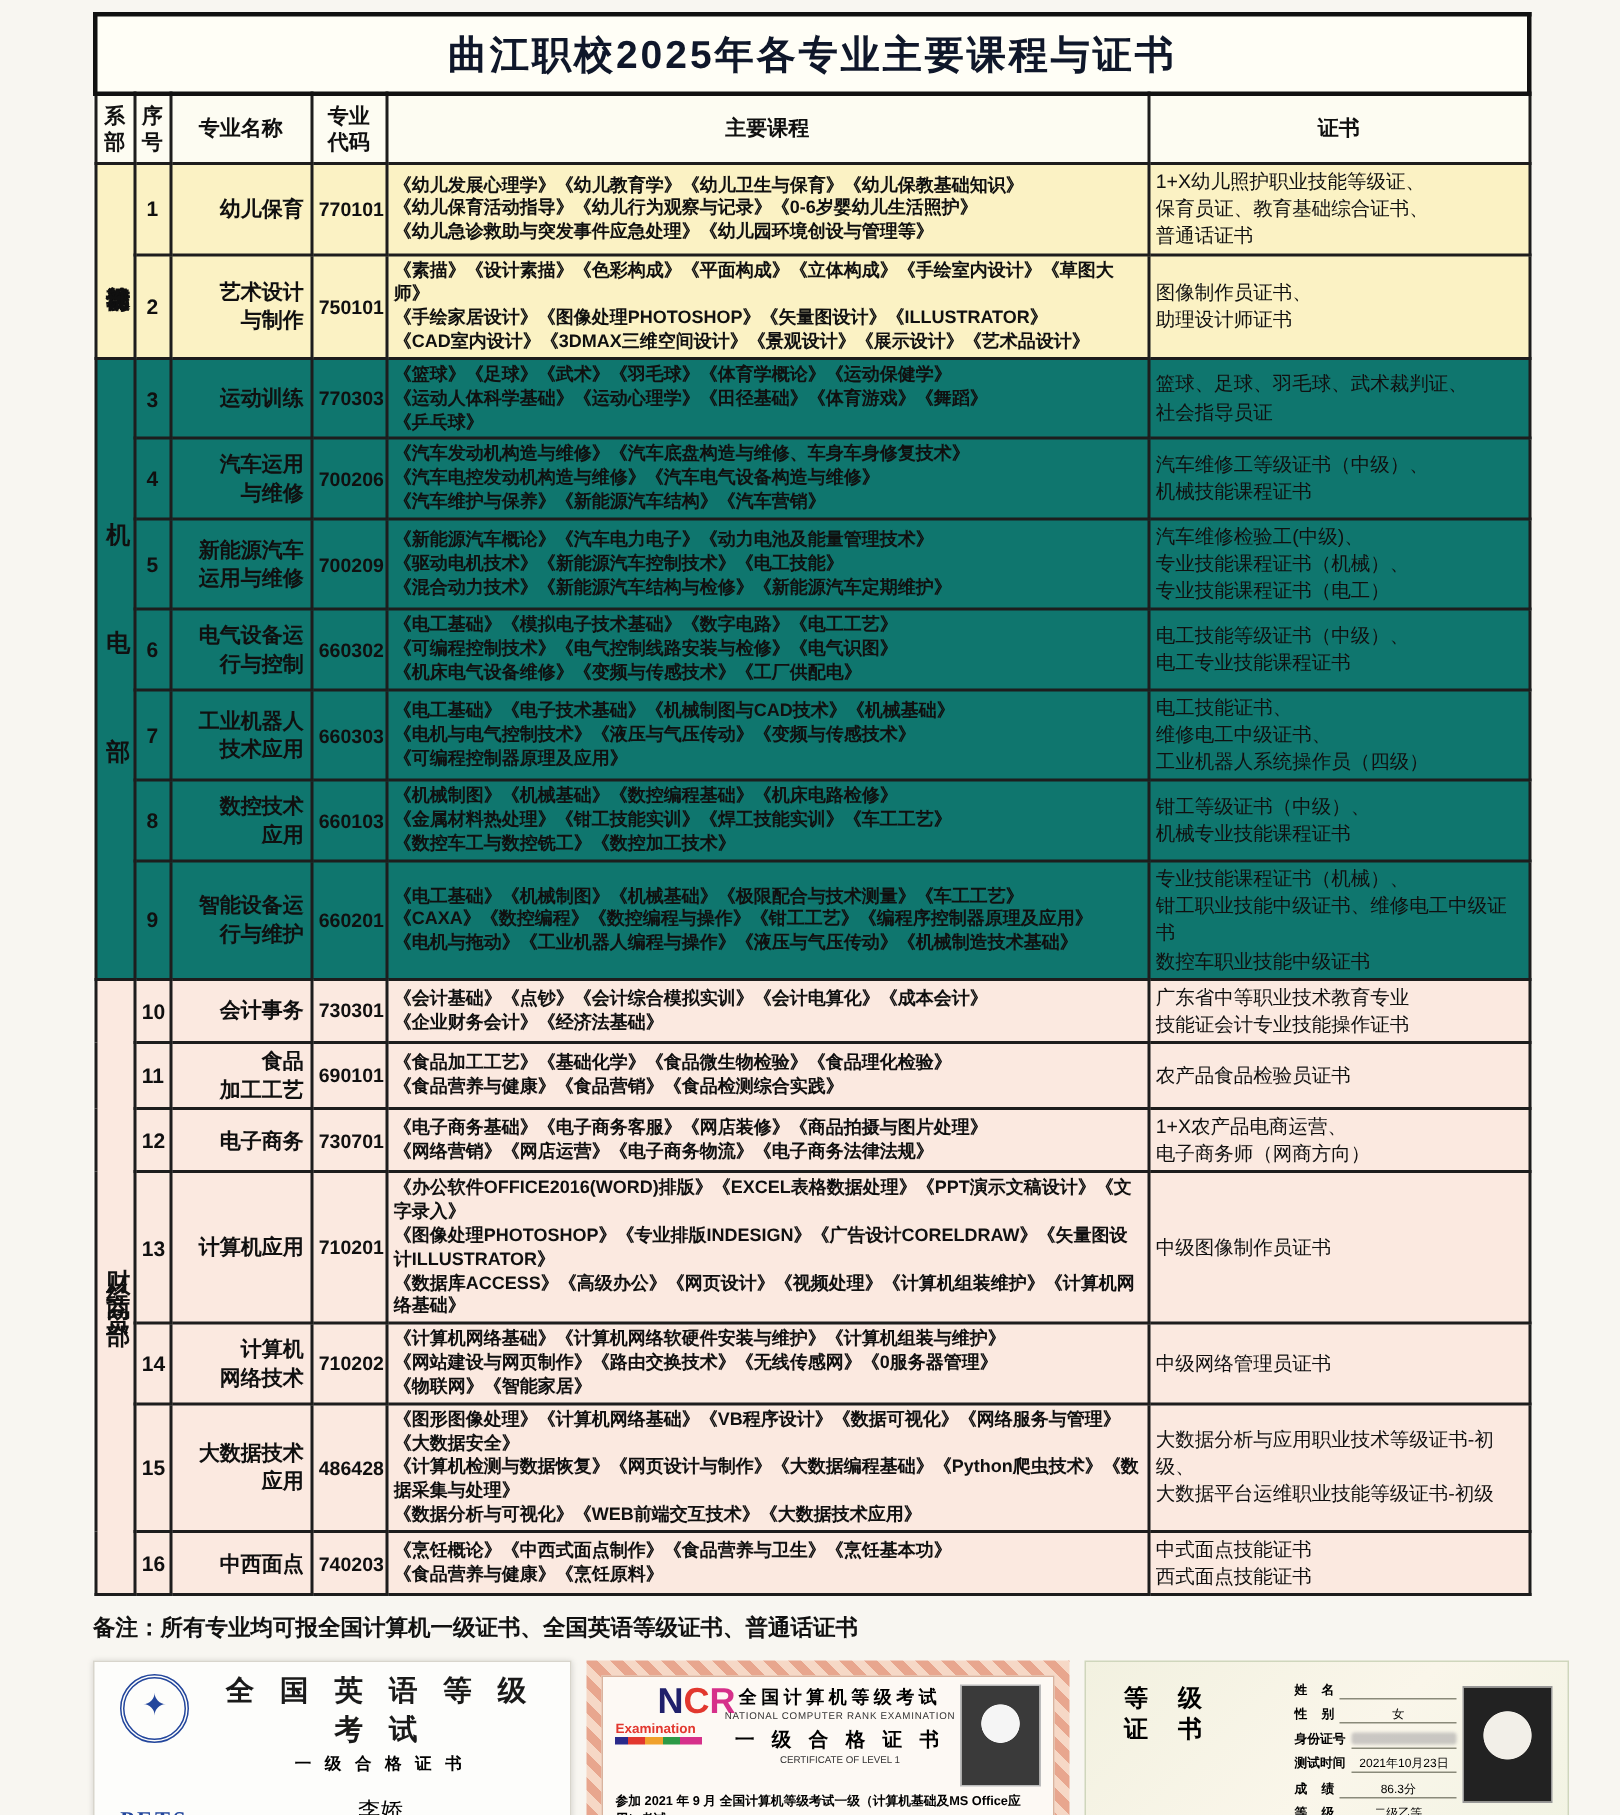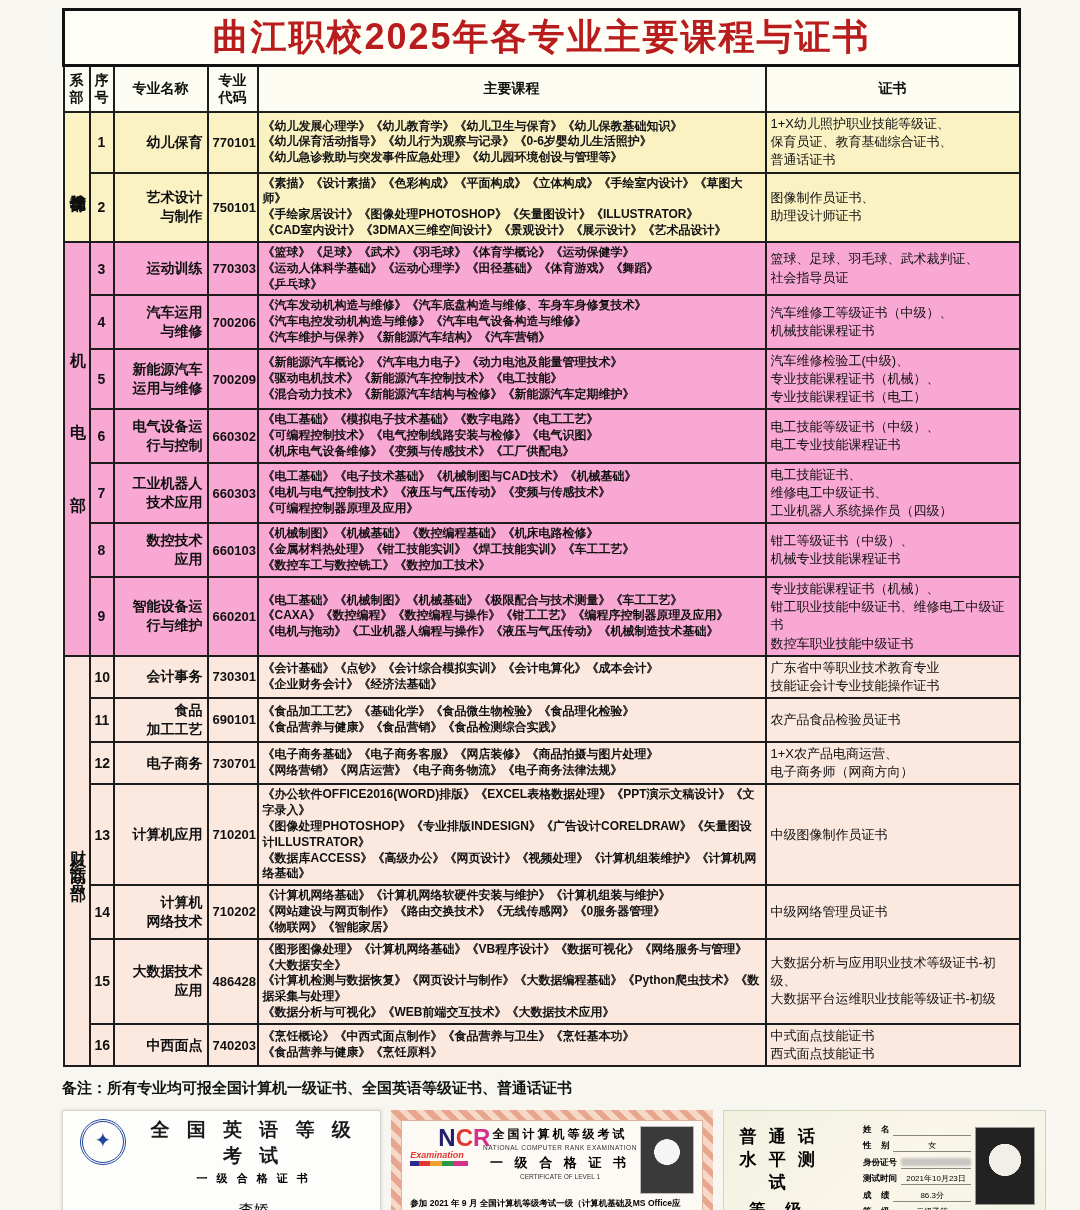--- a/index.html
+++ b/index.html
@@ -3,24 +3,24 @@
 <meta charset="utf-8">
 <style>
   html,body{margin:0;padding:0;}
   body{width:1080px;font-family:"Liberation Sans","DejaVu Sans",sans-serif;background:#f6f4ef;}
   .page{width:1080px;height:1210px;overflow:hidden;position:relative;background:#f8f6f1;}
 
   
   table.main{border-collapse:collapse;table-layout:fixed;margin:8px 58px 0 62px;width:958px;background:#fffef9;}
   table.main td{border:2px solid #1d1d1d;padding:2px 4px;vertical-align:middle;color:#101010;}
   tr.title-row td{border:3px solid #111;background:#fffef6;height:46px;}
-  .doc-title{color:#b91c1c;font-size:36px;font-weight:800;text-align:center;letter-spacing:2px;}
+  .doc-title{color:#0f172a;font-size:26px;font-weight:800;text-align:center;letter-spacing:2px;}
   tr.head-row td{background:#fdfcf2;font-weight:800;font-size:14px;text-align:center;white-space:pre-line;line-height:1.25;height:40px;}
   .band-a td{background:#fbf2c4;}
-  .band-b td{background:#f9a8d4;}
+  .band-b td{background:#0f766e;}
   .band-c td{background:#fbe9e0;}
   td.c-dept{text-align:center;padding:0;}
   .dept-label{writing-mode:vertical-rl;text-orientation:upright;font-weight:800;font-size:16px;display:inline-block;line-height:1.15;}
   .dept-1{letter-spacing:4.5em;}
   .dept-2{letter-spacing:0.55em;}
   td.c-num{text-align:center;font-weight:800;font-size:14px;}
   td.c-name{text-align:right;font-weight:800;font-size:14px;white-space:pre-line;line-height:1.35;}
   td.c-code{text-align:center;font-weight:800;font-size:13px;}
   td.c-courses{font-weight:700;font-size:12px;line-height:1.32;white-space:pre-line;padding:3px 6px;}
   td.c-certs{font-weight:400;font-size:13px;line-height:1.4;white-space:pre-line;padding:3px 8px;}
@@ -45,21 +45,21 @@
   .pets-row{display:flex;justify-content:center;align-items:center;gap:4px;font-size:9px;font-weight:700;margin-top:3px;}
   .redact{display:inline-block;width:140px;height:12px;background:#0d0d0d;}
 
   
   .ncre-frame{background:repeating-linear-gradient(45deg,#e8a68e 0 6px,#f6d8c6 6px 12px);padding:10px;}
   .ncre{position:absolute;inset:10px;background:#fdf9f4;border:1px solid #d9b39e;padding:5px 8px;}
   .nc-head{display:flex;align-items:flex-start;}
   .nc-logo{width:70px;flex:0 0 70px;text-align:left;}
   .nc-logo-main{font-weight:800;font-size:24px;line-height:1;margin-left:28px;}
   .nc-n{color:#20206b;}.nc-c{color:#e2372e;}.nc-r{color:#d6308a;}
-  .nc-logo-sub{color:#e2372e;font-size:9px;font-weight:800;font-style:italic;}
+  .nc-logo-sub{color:#e2372e;font-size:9px;font-weight:800;}
   .nc-blocks{height:5px;width:58px;background:linear-gradient(90deg,#2a2a8a 0 15%,#e2372e 15% 35%,#f0a12c 35% 55%,#2b9a46 55% 75%,#d6308a 75% 100%);margin-top:1px;}
   .nc-titles{flex:1;text-align:center;}
   .nc-title{font-size:12px;font-weight:800;letter-spacing:3px;}
   .nc-title-en{font-size:6.5px;letter-spacing:.5px;color:#333;margin-top:1px;}
   .nc-sub{font-size:13px;font-weight:800;letter-spacing:4px;margin-top:3px;}
   .nc-sub-en{font-size:6.5px;color:#333;margin-top:1px;}
   .nc-photo{width:52px;height:66px;flex:0 0 52px;background:radial-gradient(circle at 50% 38%, #f5f5f5 0 26%, #3a3a3a 27% 100%);border:1px solid #bbb;}
   .nc-attend{font-size:8.5px;font-weight:700;margin-top:4px;white-space:pre-line;text-align:left;}
 
   
@@ -323,21 +323,20 @@
         </div>
         <div class="nc-attend">参加 2021 年 9 月 全国计算机等级考试一级（计算机基础及MS Office应用）考试，
 成绩 合格 ，特发此证。</div>
 
       </div>
     </div>
 
     <div class="cert pth">
       <div class="pth-grid">
         <div class="pth-left">
-          <div class="pth-title1">普 通 话 水 平 测 试</div>
           <div class="pth-title2">等 级 证 书</div>
 
         </div>
         <div class="pth-right">
           <div class="pth-photo"></div>
           <div class="pth-field">
               <span class="pth-label">姓    名</span>
               <span class="pth-value"></span>
             </div>
           <div class="pth-field">

